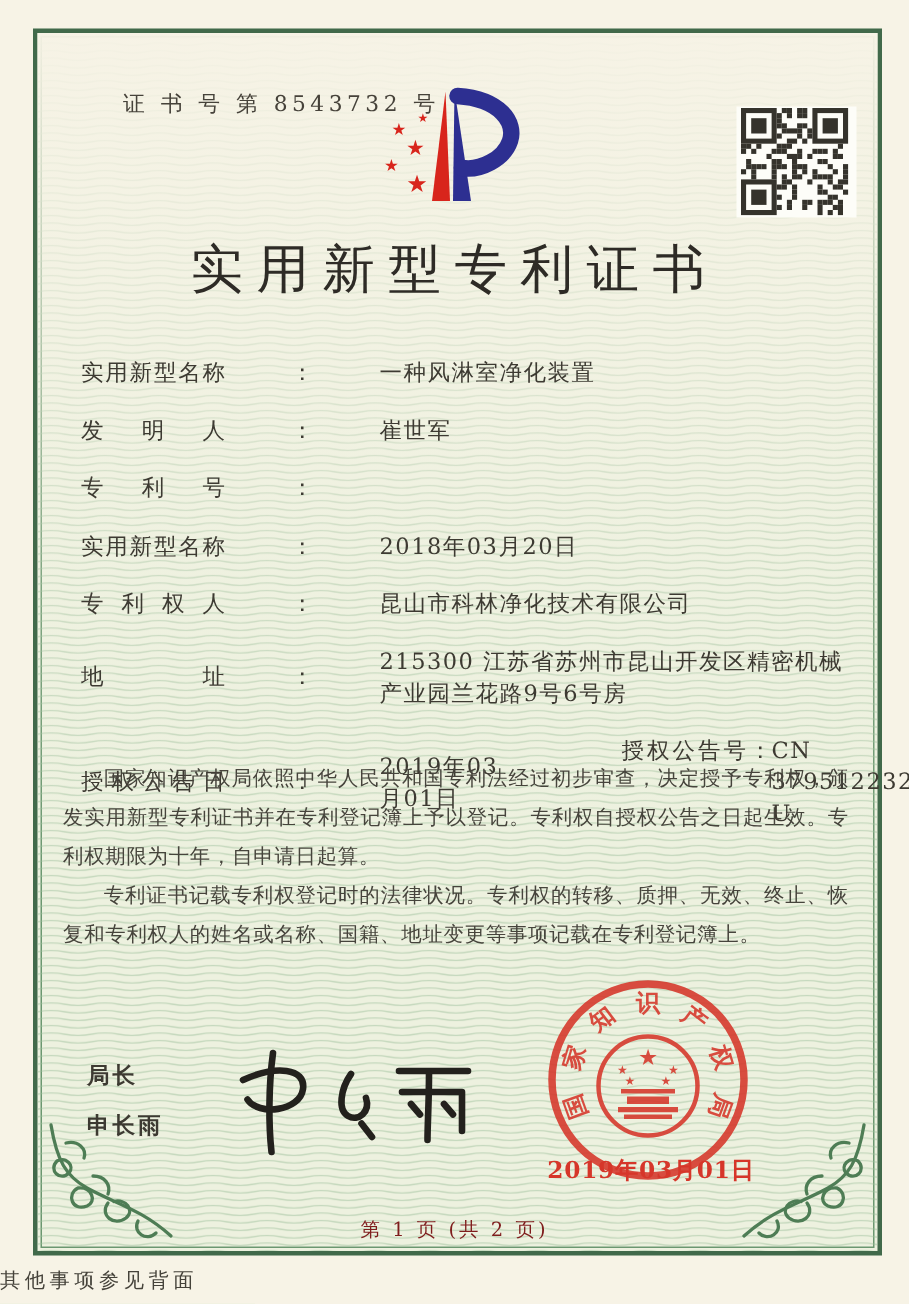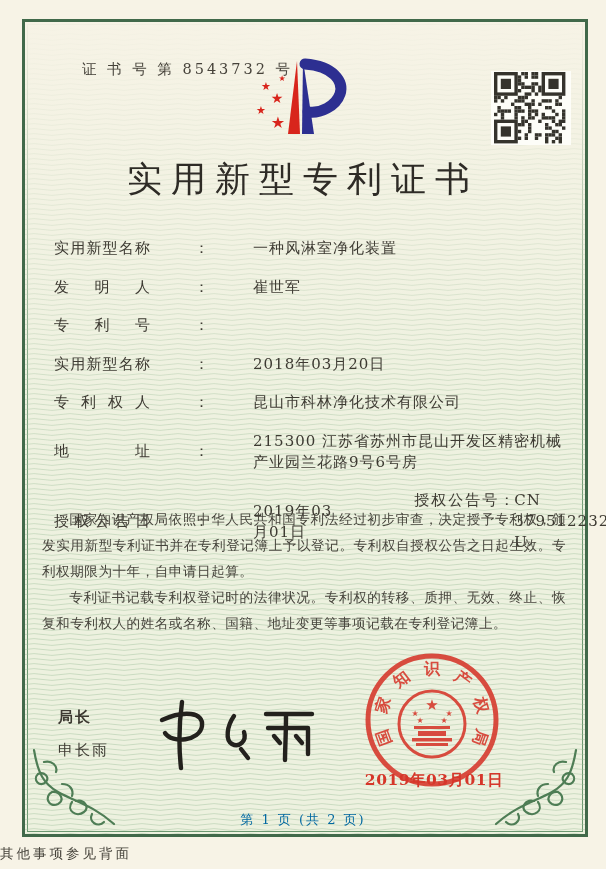--- a/index.html
+++ b/index.html
@@ -50,32 +50,32 @@
 
   .paragraphs{
     position:absolute;left:42px;top:506px;width:524px;
     font-size:13.6px;line-height:1.92;color:#46443c;
     text-align:justify;
   }
   .paragraphs p{margin:0;text-indent:2em;letter-spacing:0.5px;}
 
   .officer{position:absolute;left:58px;top:710px;font-size:15px;color:#3d3a32;line-height:1;}
   .officer .o-title{margin-bottom:18px;letter-spacing:2px;font-weight:bold;}
-  .officer .o-name{letter-spacing:2px;}
+  .officer .o-name{letter-spacing:2px;font-weight:bold;}
   .signature{position:absolute;left:148px;top:694px;width:178px;height:92px;}
 
   .seal{position:absolute;left:354px;top:644px;width:156px;height:156px;}
   .seal-date{
     position:absolute;left:356px;top:770px;width:156px;text-align:center;
     color:#d6362a;font-size:15.5px;font-weight:bold;letter-spacing:0.5px;
   }
 
   .footer-page{
     position:absolute;left:0;top:811px;width:100%;text-align:center;
-    font-size:13px;color:#0369a1;letter-spacing:2px;
+    font-size:13px;color:#7f1d1d;letter-spacing:2px;
   }
   .back-note{
     position:absolute;left:0;top:845px;width:100%;text-align:left;
     font-size:13.5px;color:#45423a;letter-spacing:3px;
   }
   .corner{position:absolute;width:92px;height:92px;}
   .corner.bl{left:3px;bottom:2px;}
   .corner.br{right:3px;bottom:2px;transform:scaleX(-1);}
 </style>
 </head>

